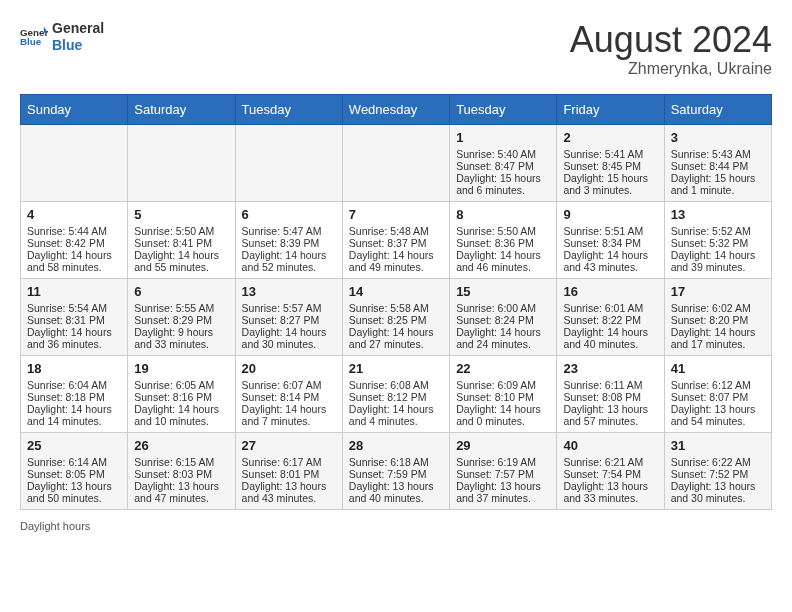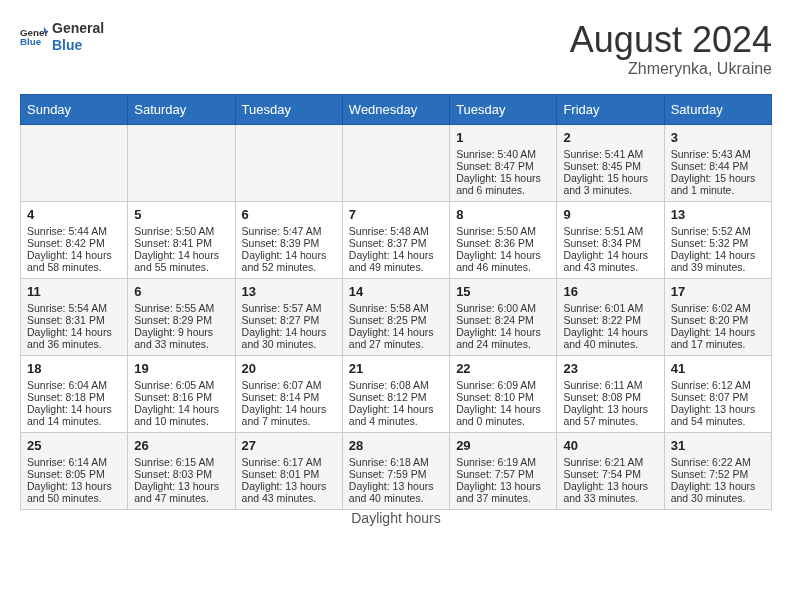--- a/index.html
+++ b/index.html
@@ -73,23 +73,23 @@
       font-size: 13px;
       font-weight: bold;
       color: #222;
       display: block;
       margin-bottom: 3px;
     }
     .day-empty {
       background-color: #f5f5f5;
     }
     .footer {
-      font-size: 14px;
+      margin-top: 10px;
+      font-size: 11px;
       color: #555;
-      text-align: center;
     }
   </style>
 </head>
 <body>
 
 <div class="header">
   <div class="logo">
     <svg class="logo-icon" viewBox="0 0 40 40" xmlns="http://www.w3.org/2000/svg">
       <text x="0" y="18" font-size="14" font-weight="bold" fill="#333">General</text>
       <text x="0" y="32" font-size="14" font-weight="bold" fill="#2a6ebb">Blue</text>

